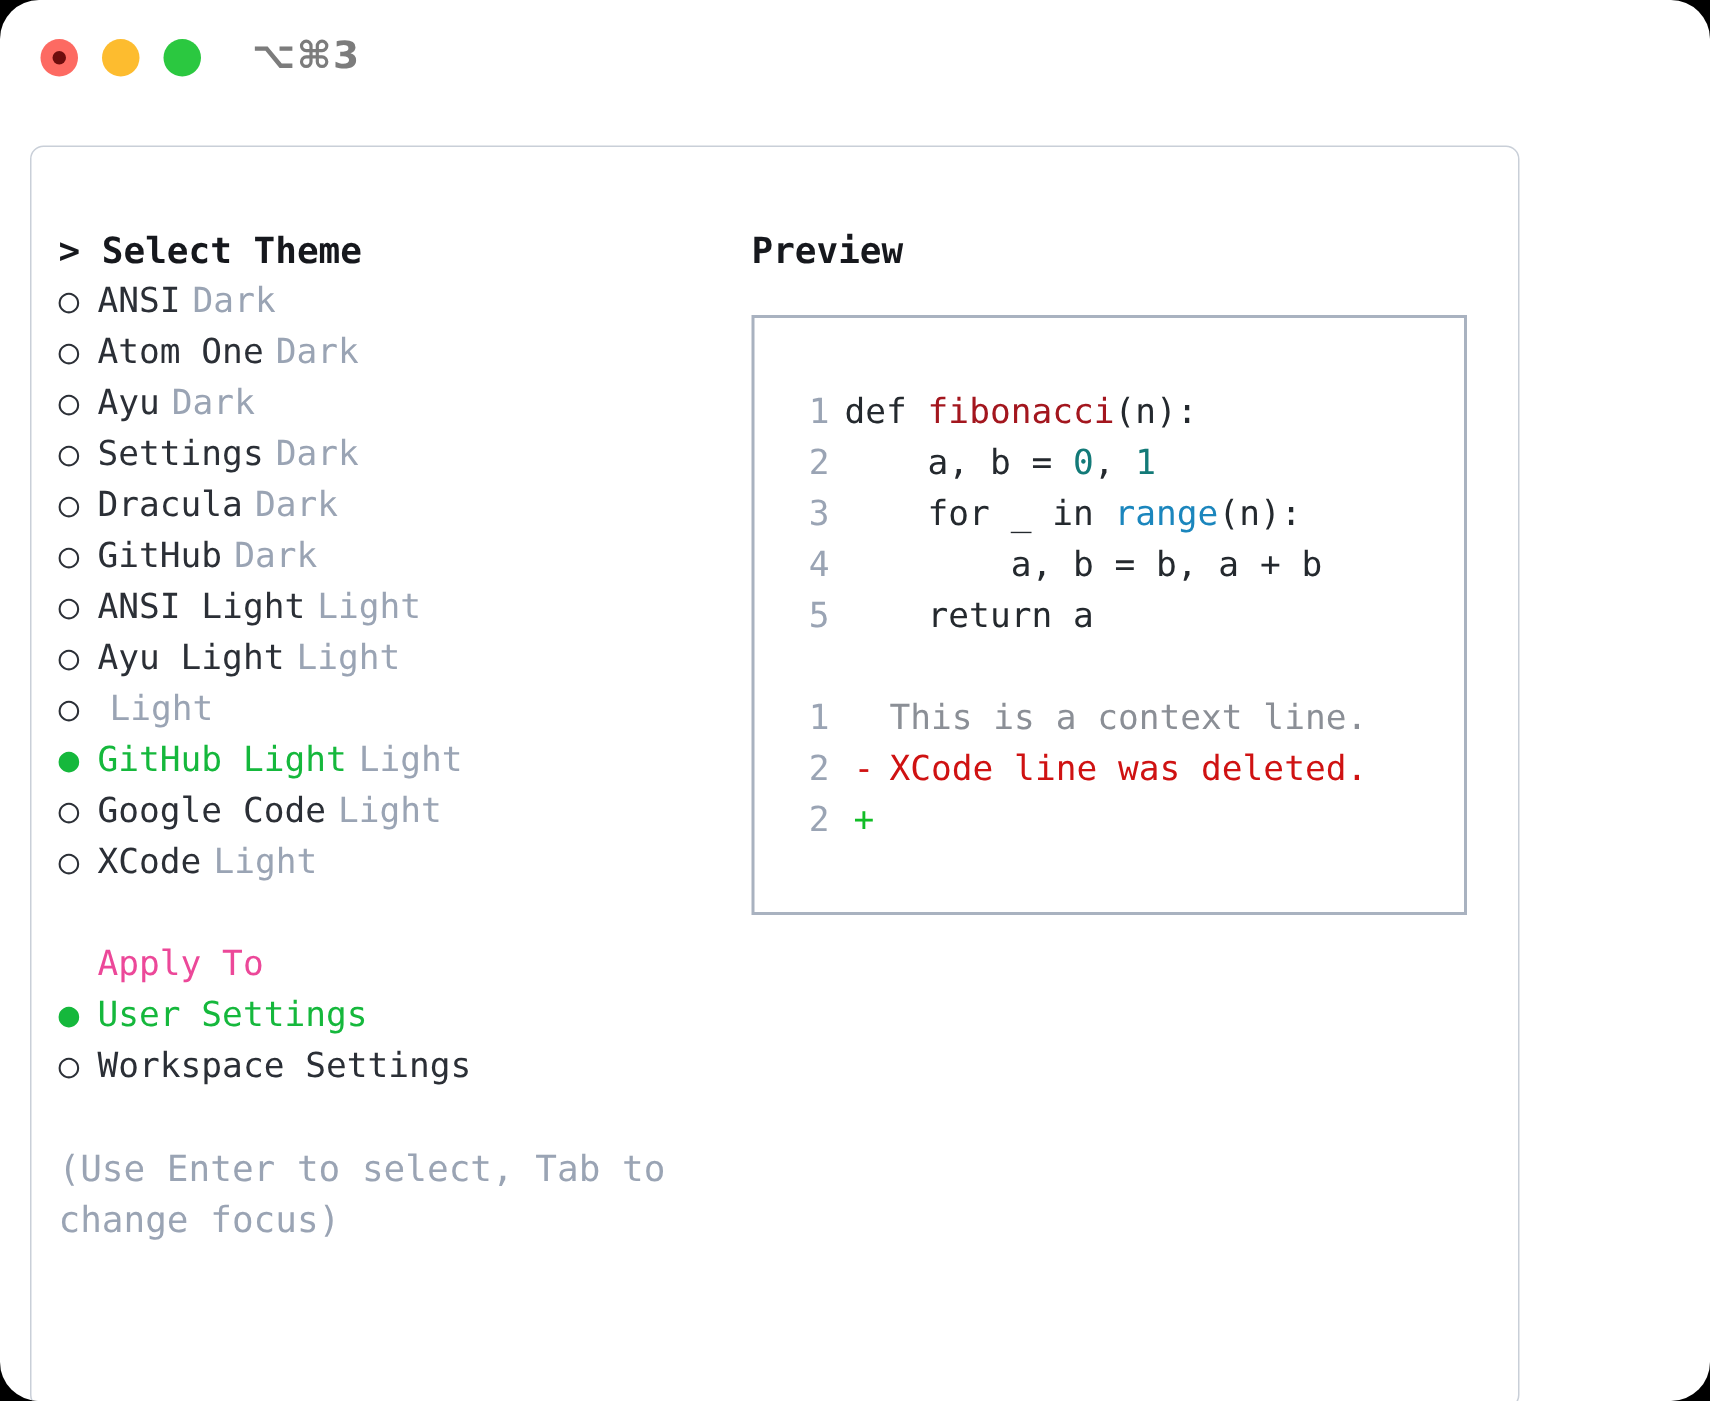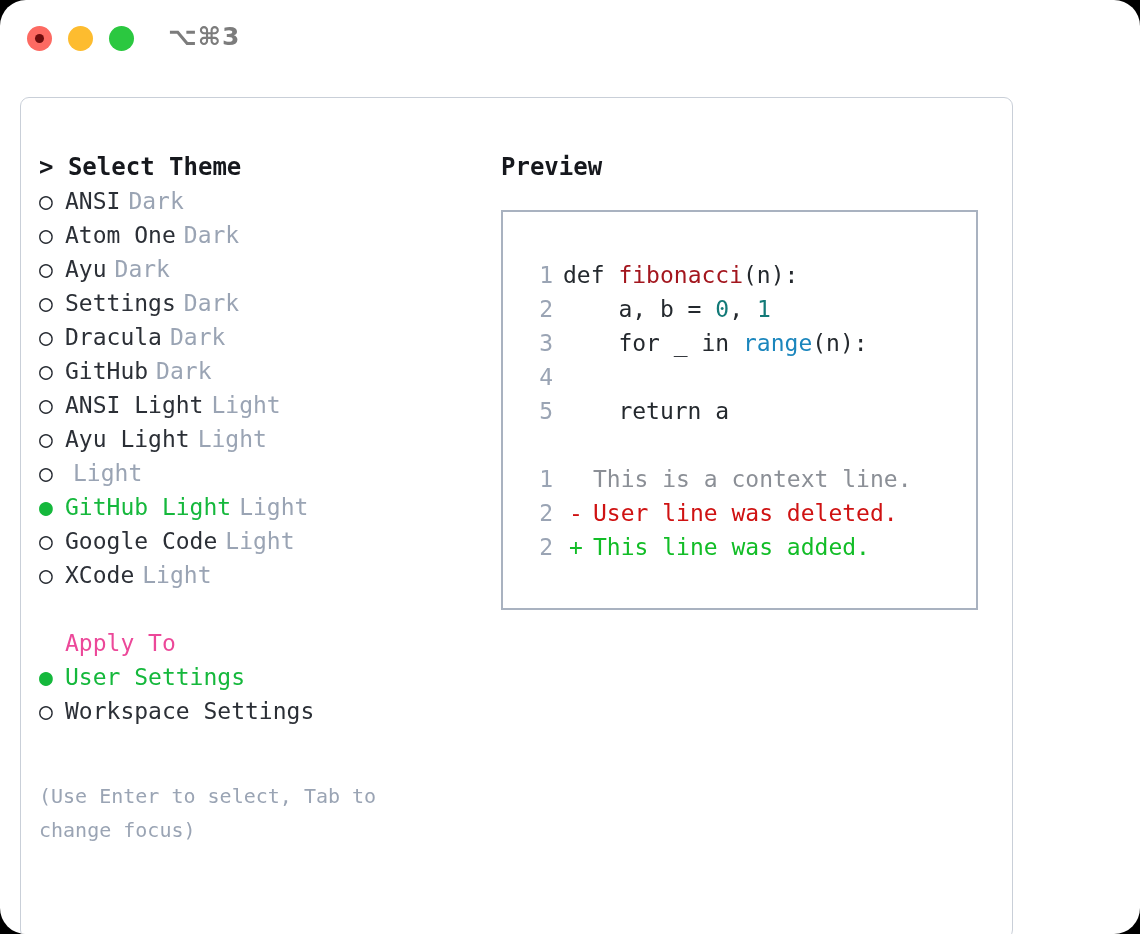--- a/index.html
+++ b/index.html
@@ -134,22 +134,22 @@
 
   .apply-header {
     font-size: 23px;
     color: #ec4899;
     line-height: 34px;
     padding-left: 26px;
     white-space: pre;
   }
 
   .hint {
-    margin-top: 51px;
-    font-size: 20px;
+    margin-top: 34px;
+    font-size: 24px;
     line-height: 34px;
     color: #9aa4b4;
     width: 408px;
   }
 
   
   .right-col {
     position: absolute;
     left: 480px;
     top: 52px;
@@ -257,27 +257,27 @@
       </div>
 
       <div class="right-col">
         <div class="preview-header">Preview</div>
 
         <div class="preview-box">
           <div id="code-block">
               <div class="code-line"><span class="lineno">1</span><span><span class="code-text">def </span><span class="tok-fn">fibonacci</span><span class="code-text">(n):</span></span></div>
               <div class="code-line"><span class="lineno">2</span><span><span class="code-text">    a, b = </span><span class="tok-num">0</span><span class="code-text">, </span><span class="tok-num">1</span></span></div>
               <div class="code-line"><span class="lineno">3</span><span><span class="code-text">    for _ in </span><span class="tok-call">range</span><span class="code-text">(n):</span></span></div>
-              <div class="code-line"><span class="lineno">4</span></div>
+              <div class="code-line"><span class="lineno">4</span><span><span class="code-text">        a, b = b, a + b</span></span></div>
               <div class="code-line"><span class="lineno">5</span><span><span class="code-text">    return a</span></span></div>
             </div>
           <div class="diff-gap"></div>
           <div id="diff-block">
               <div class="diff-line diff-ctx"><span class="lineno">1</span><span class="diff-mark"> </span><span>This is a context line.</span></div>
-              <div class="diff-line diff-del"><span class="lineno">2</span><span class="diff-mark">-</span><span>User line was deleted.</span></div>
-              <div class="diff-line diff-add"><span class="lineno">2</span><span class="diff-mark">+</span><span>This line was added.</span></div>
+              <div class="diff-line diff-del"><span class="lineno">2</span><span class="diff-mark">-</span><span>XCode line was deleted.</span></div>
+              <div class="diff-line diff-add"><span class="lineno">2</span><span class="diff-mark">+</span></div>
             </div>
         </div>
       </div>
 
     </div>
   </div>
 </div>
 
 </body></html>

